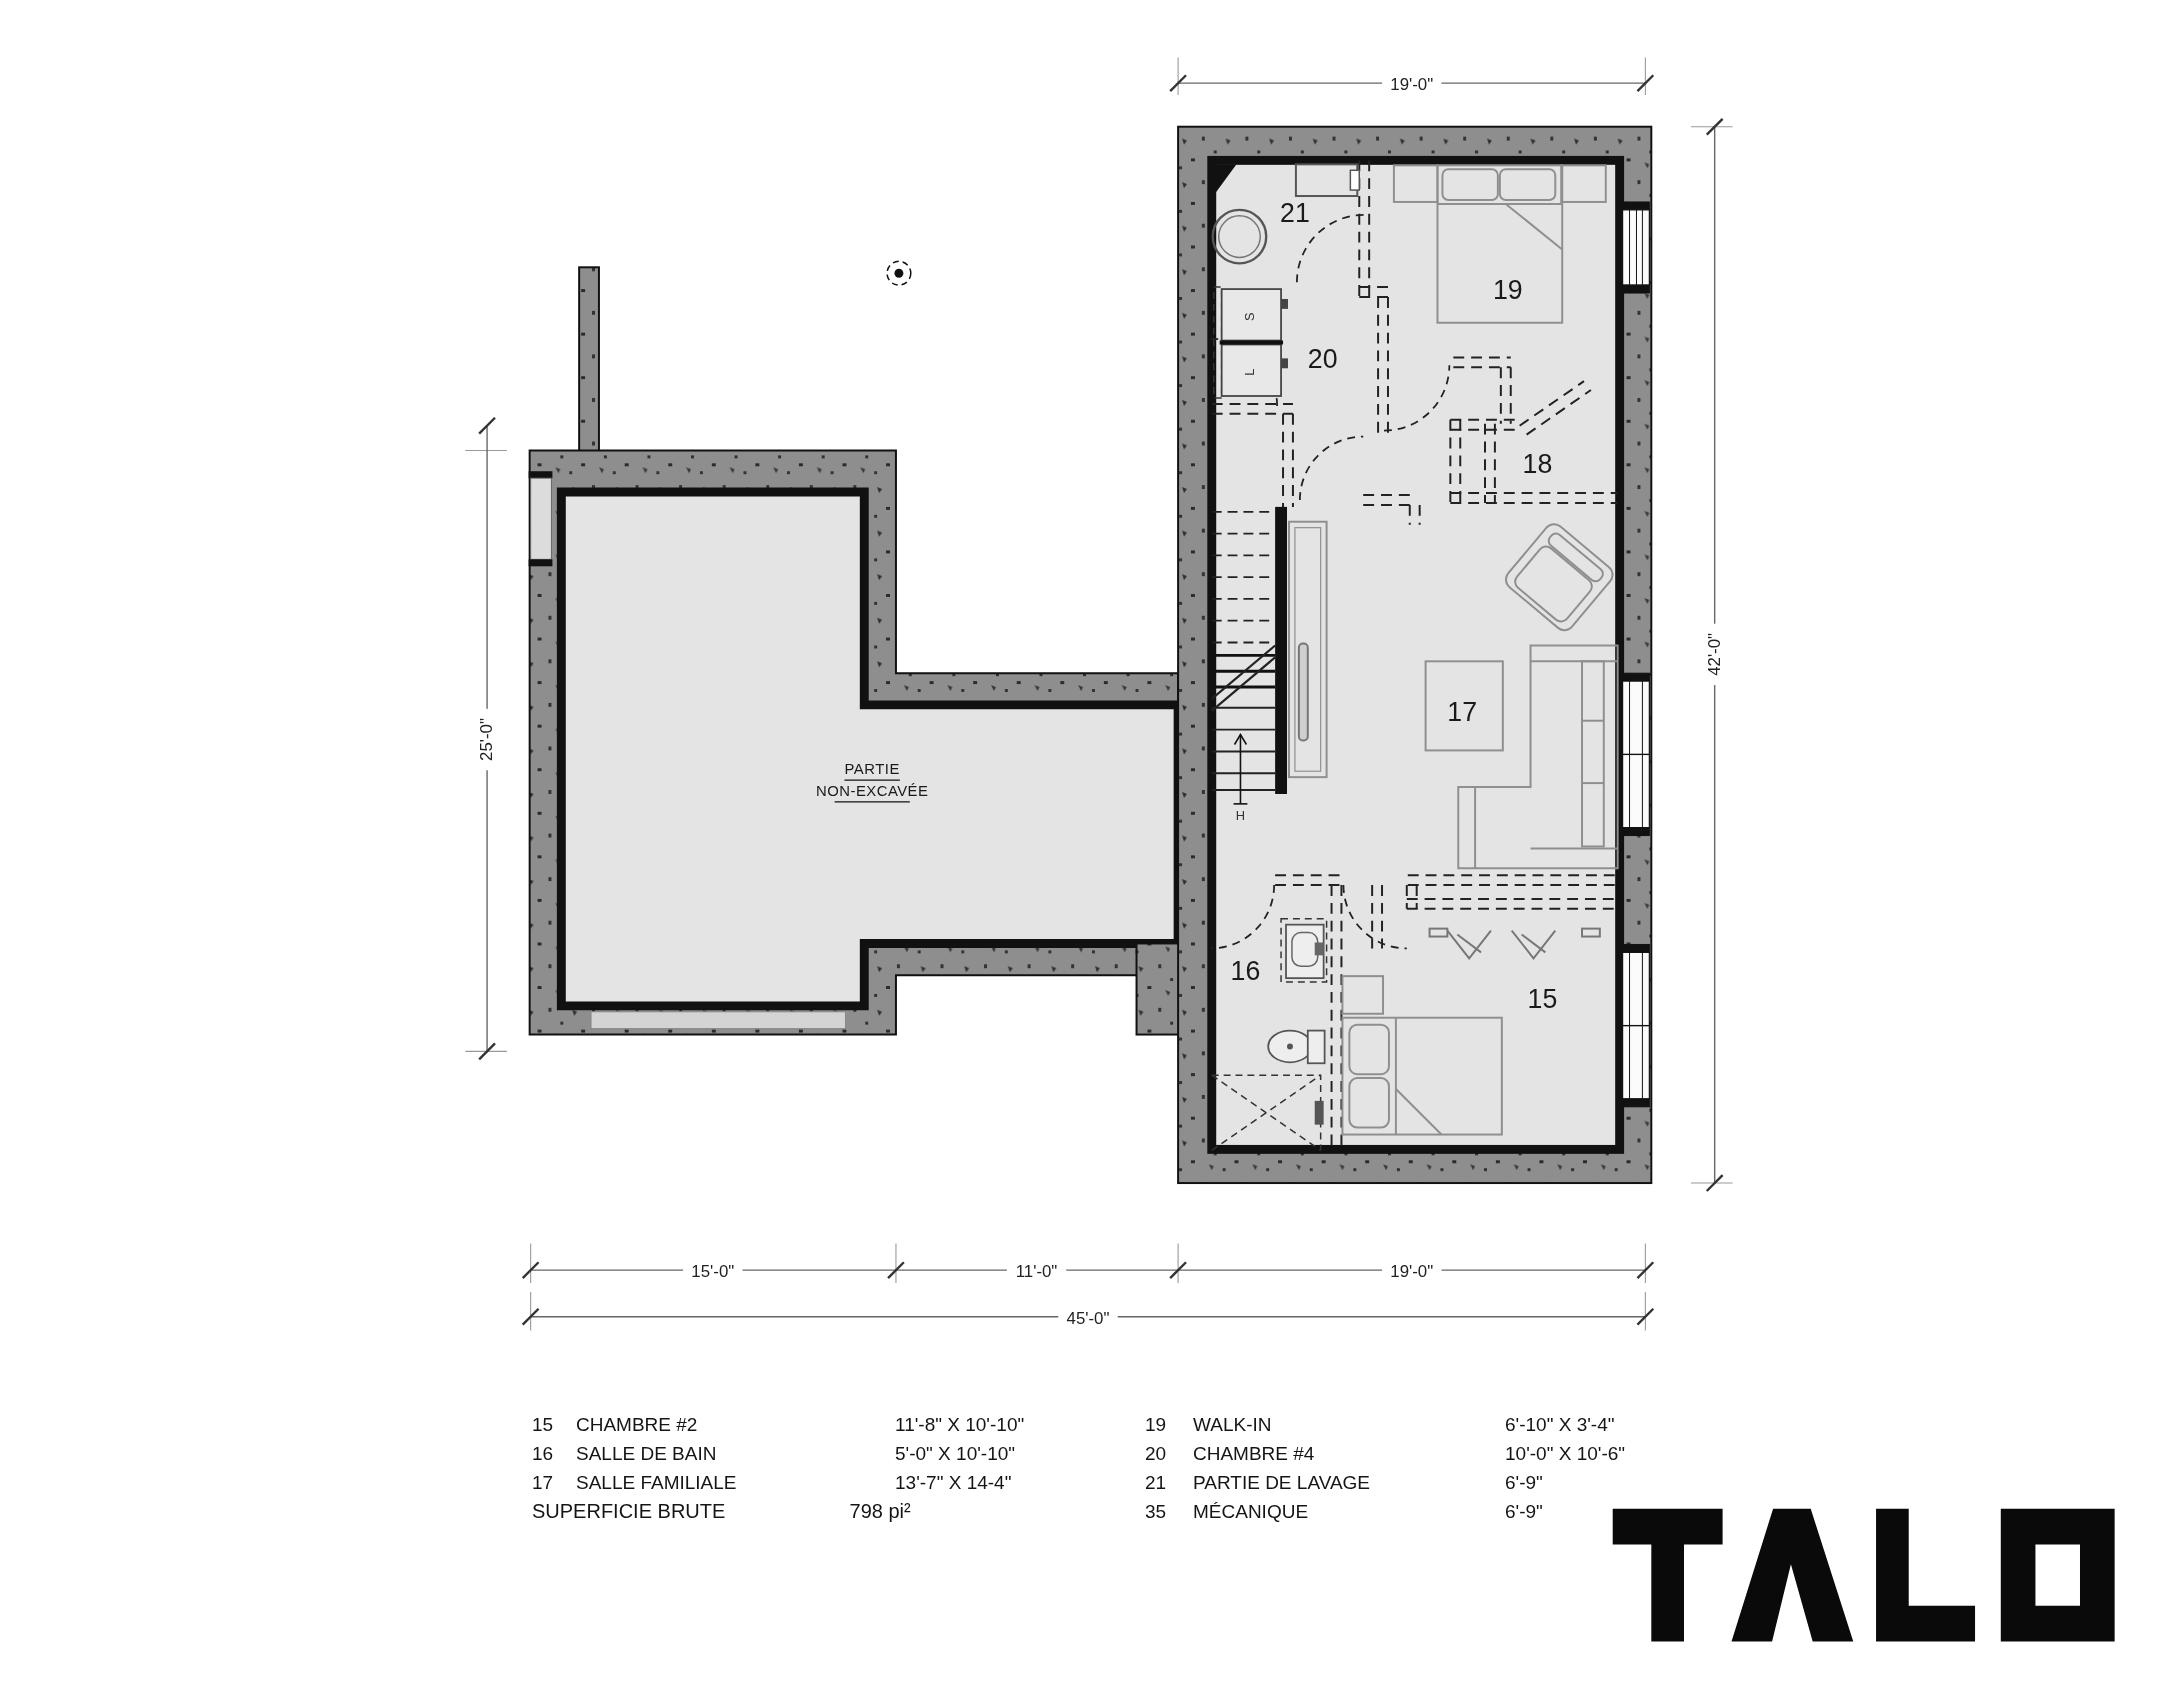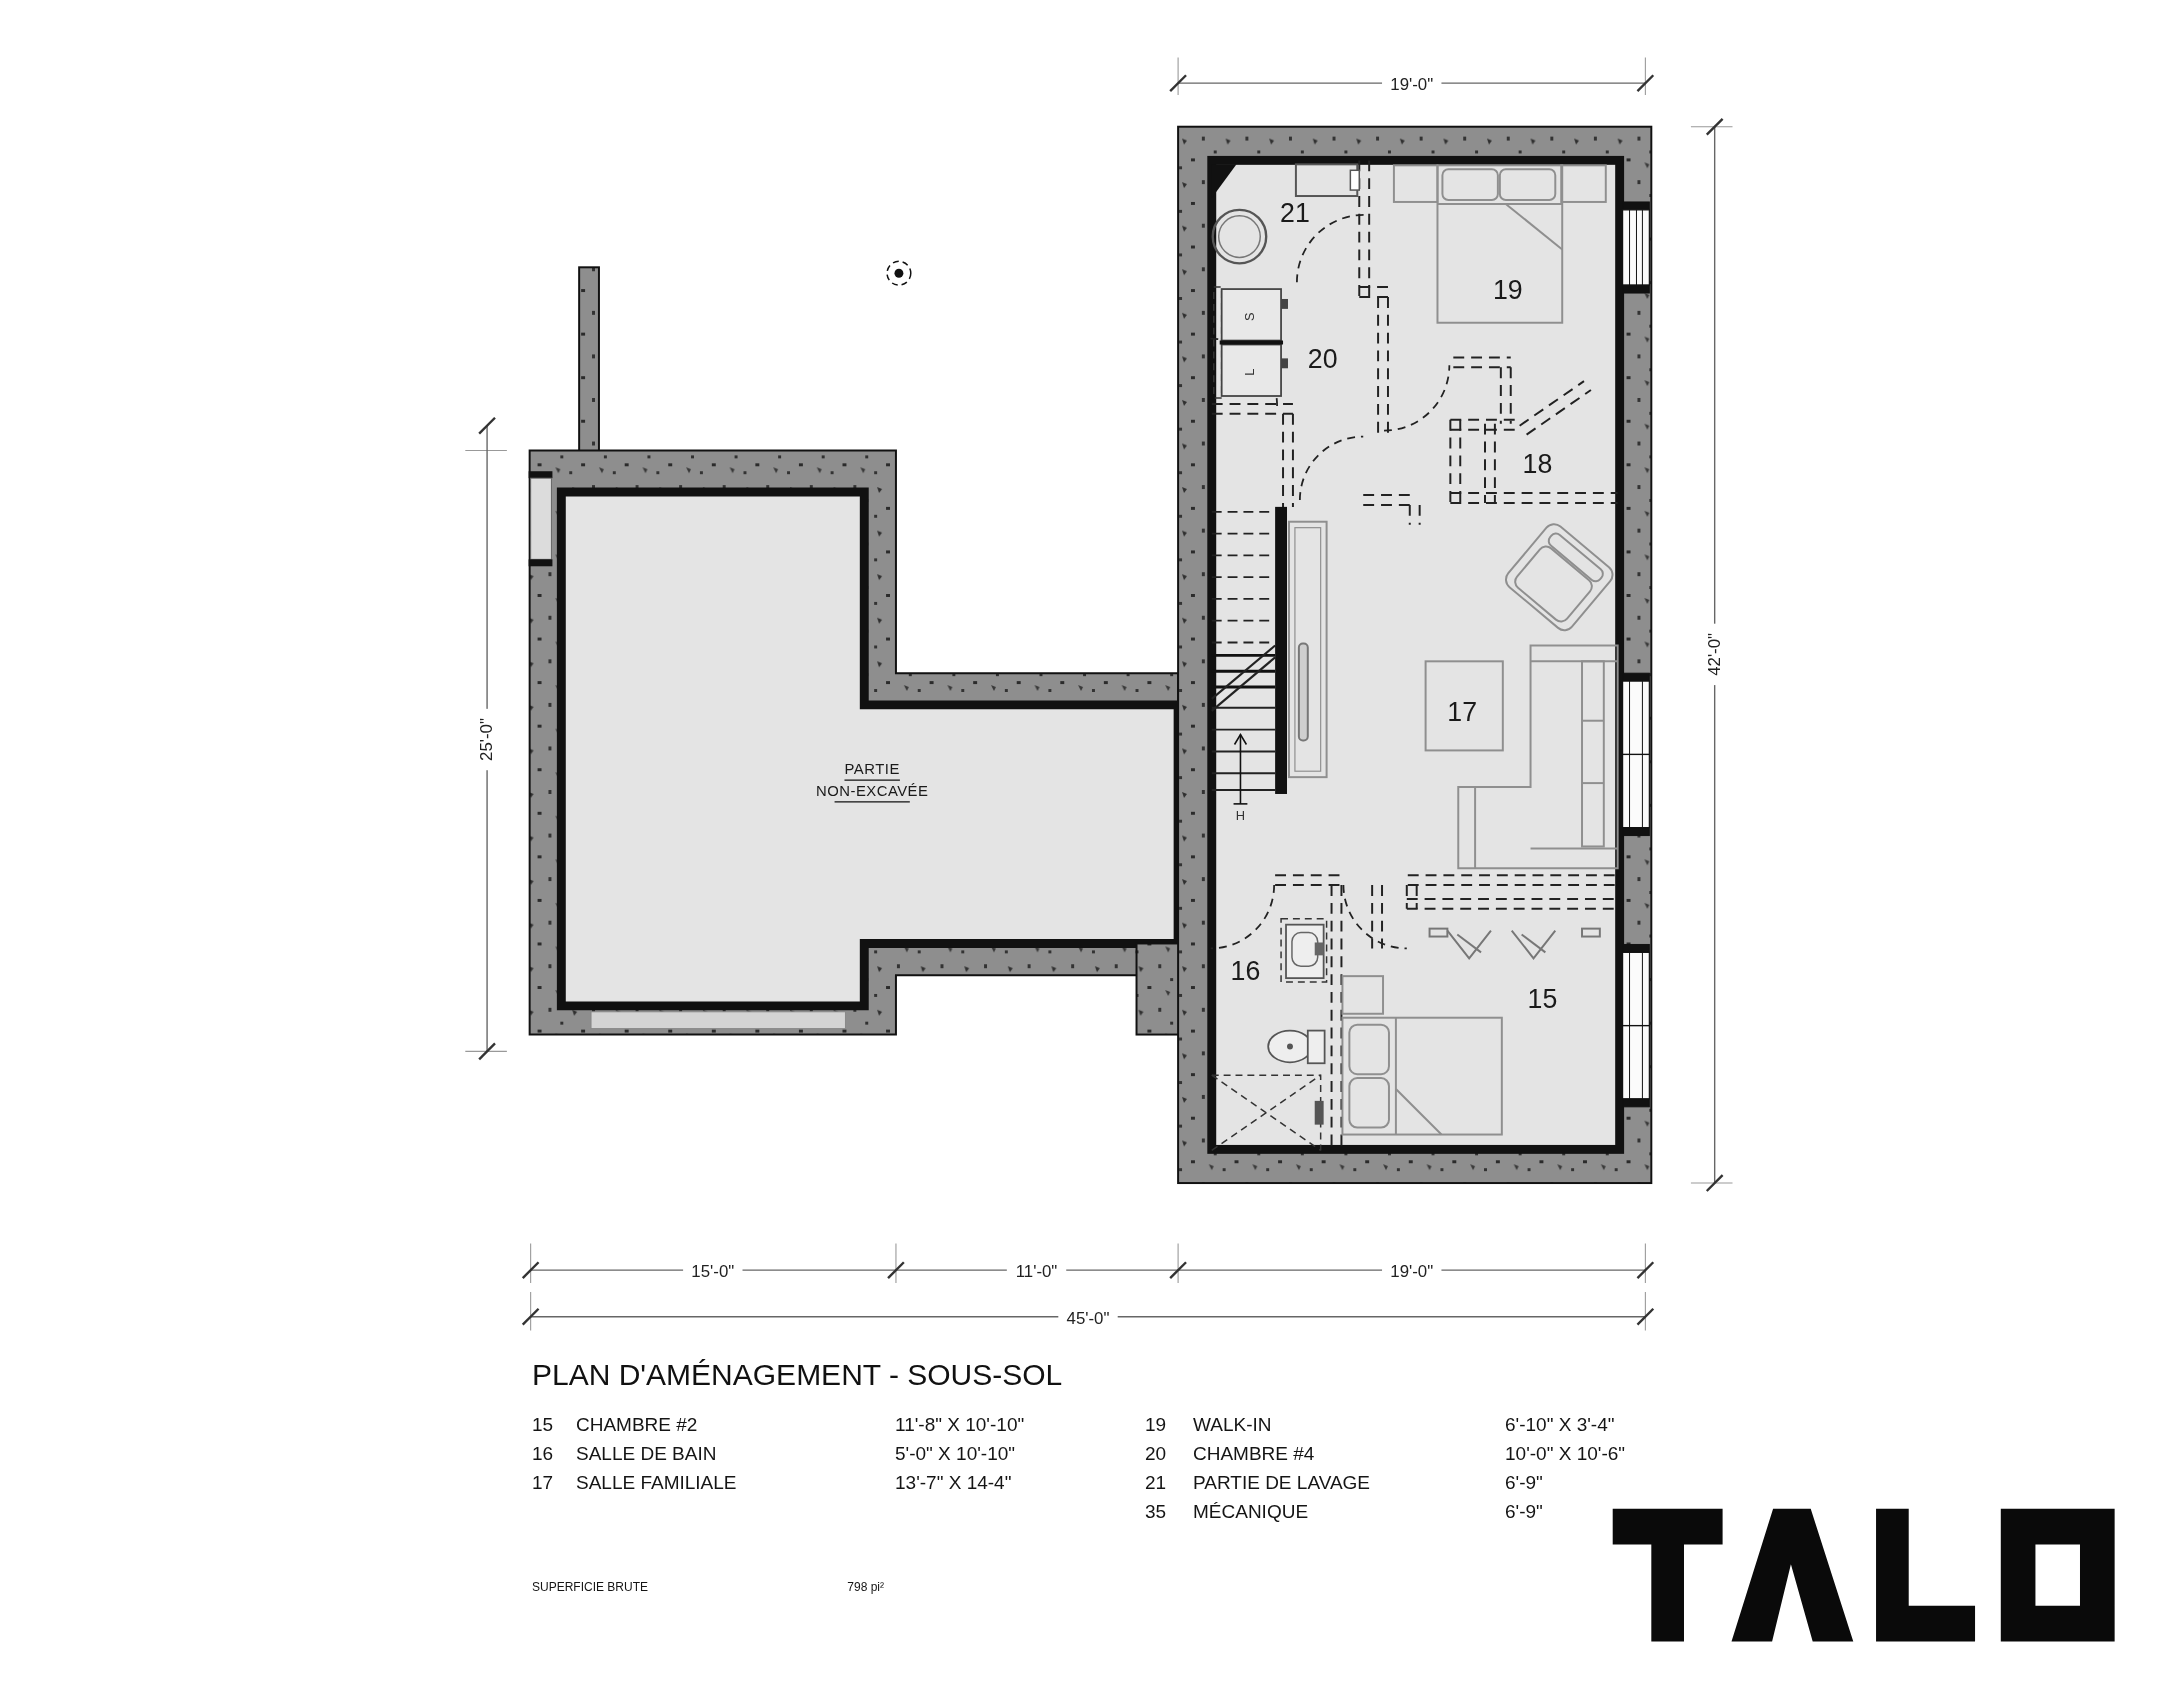--- a/index.html
+++ b/index.html
@@ -18,21 +18,21 @@
   .furn2{stroke:#555;stroke-width:2;fill:#e4e4e4;}
   .dimline{stroke:#666;stroke-width:1.4;}
   .ext{stroke:#999;stroke-width:1.1;}
   .tick{stroke:#333;stroke-width:2.4;}
   
   .title{position:absolute;left:532px;top:1358px;font-size:30px;color:#111;}
   .legend-col{position:absolute;display:grid;row-gap:7px;font-size:19px;color:#151515;}
   .legend-col .row{display:contents;}
   #legend-left{left:532px;top:1414px;grid-template-columns:44px 319px auto;}
   #legend-right{left:1145px;top:1414px;grid-template-columns:48px 312px auto;}
-  .superficie{position:absolute;left:532px;top:1580px;font-size:12px;color:#151515;}
+  .superficie{position:absolute;left:532px;top:1500px;font-size:20px;color:#151515;}
   .superficie .lbl{display:inline-block;width:312px;}
 </style>
 </head>
 <body>
 
 <div id="canvas">
 
 <svg id="plan-svg" width="2178" height="1683" viewBox="0 0 2200 1700">
   <defs>
     <pattern id="conc" width="44" height="44" patternUnits="userSpaceOnUse">
@@ -319,21 +319,20 @@
   </g>
 
   <g fill="#0a0a0a" aria-label="TALO">
     <path d="M1629,1524 h111 v36 h-39 v98 h-33 v-98 h-39 z"></path>
     <path fill-rule="evenodd" d="M1749,1658 L1791,1524 H1829 L1872,1658 Z M1790,1658 L1809,1580 L1831,1658 Z"></path>
     <path d="M1895,1524 h33 v98 h67 v36 h-100 z"></path>
     <path fill-rule="evenodd" d="M2021,1524 h115 v134 h-115 z M2056,1560 h45 v62 h-45 z"></path>
   </g>
 </svg>
 
-<div class="title">PLAN D'AMÉNAGEMENT - SOUS-SOL</div>
 
 <div id="legend-left" class="legend-col">
   <div class="row">
     <span>15</span>
     <span>CHAMBRE #2</span>
     <span>11'-8" X 10'-10"</span>
   </div>
   <div class="row">
     <span>16</span>
     <span>SALLE DE BAIN</span>

